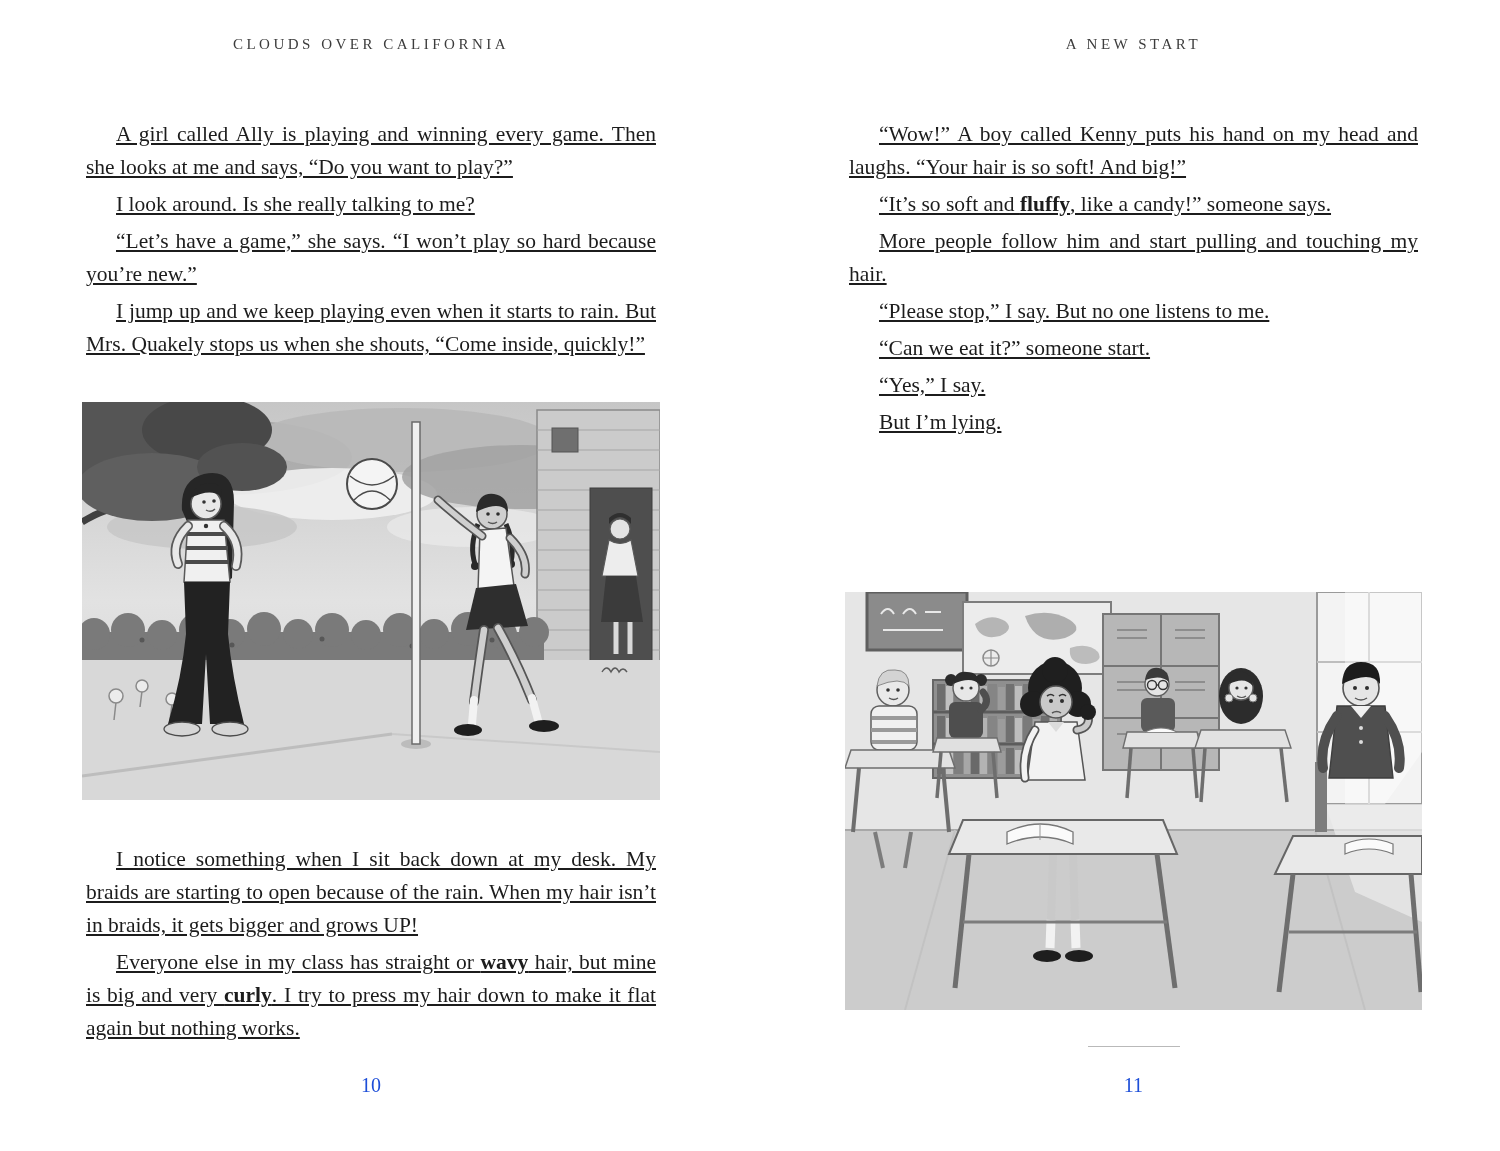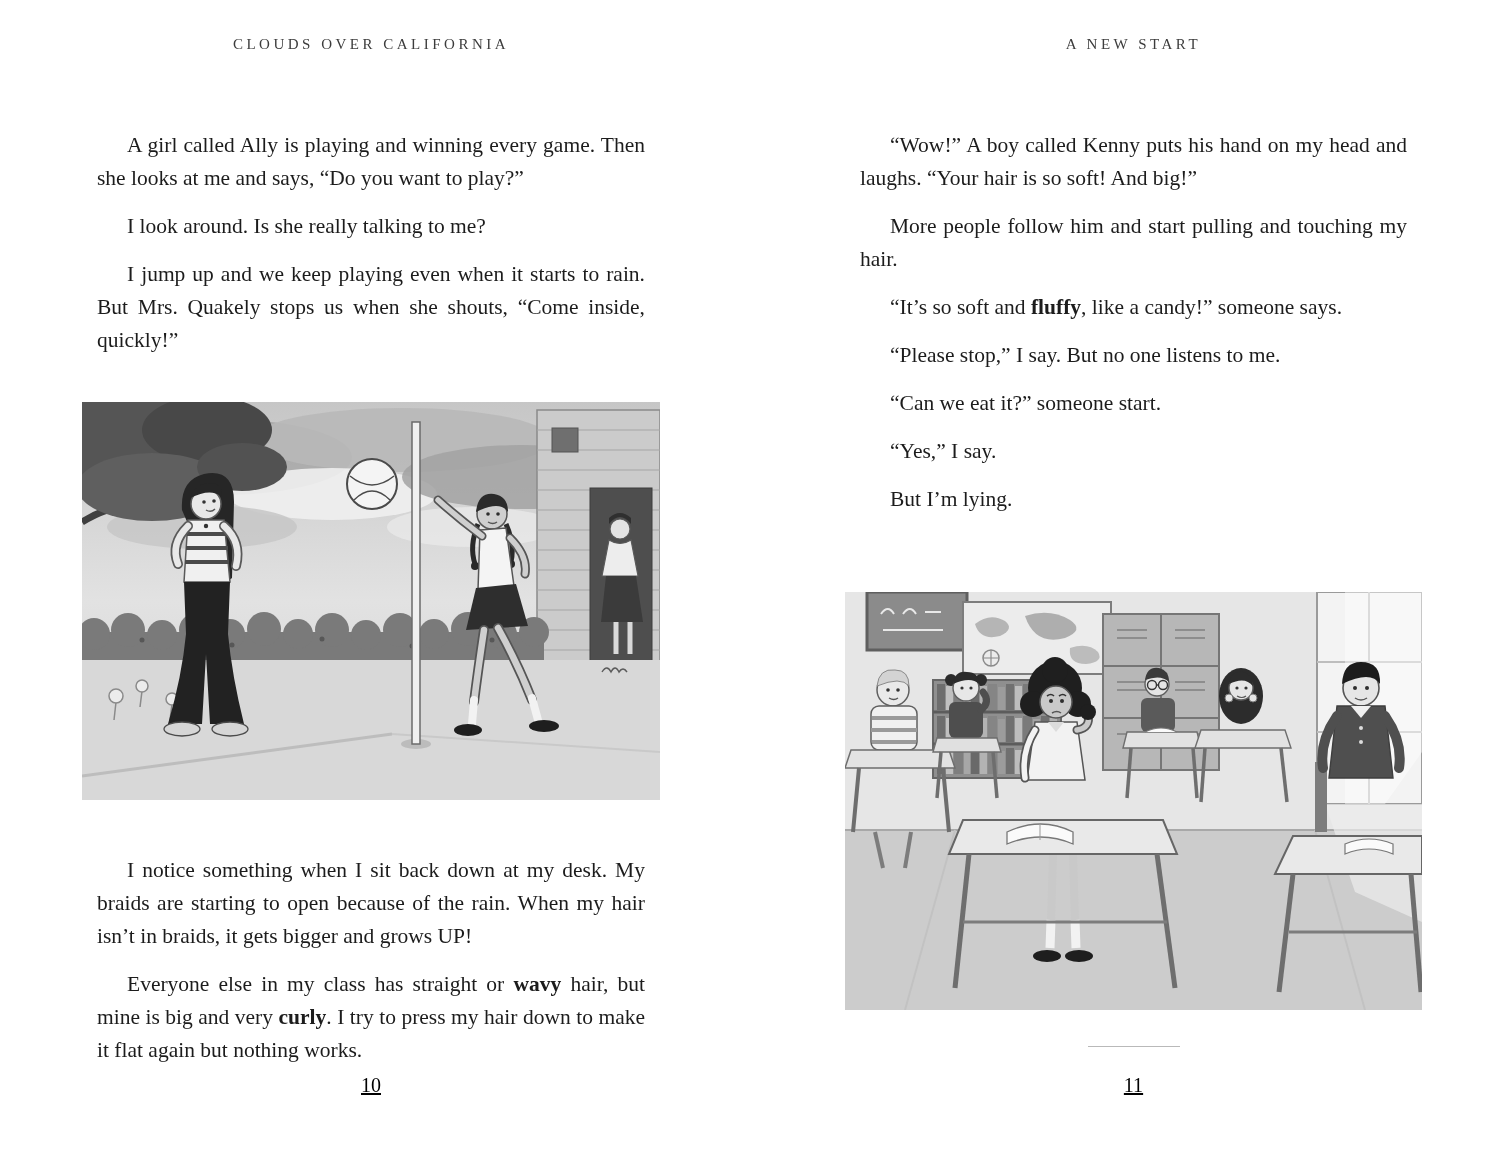--- a/index.html
+++ b/index.html
@@ -12,49 +12,50 @@
   .page-left  { left:82px;  width:578px; }
   .page-right { left:845px; width:577px; }
   .running-header {
     position:absolute; top:36px; left:0; right:0; text-align:center;
     font-size:15px; letter-spacing:3.5px; color:#3c3c3c; font-weight:400;
   }
   .text-block {
     position:absolute; left:0; right:0;
     font-size:21.5px; line-height:33px; text-align:justify;
   }
-  .text-block p { text-indent:30px; margin:15px; }
+  .text-block p { text-indent:30px; margin:4px;text-decoration:underline; }
   .text-block b { font-weight:700; }
   .tb-left-top    { top:114px; }
   .tb-left-bottom { top:839px; }
   .tb-right       { top:114px; }
   .illus { position:absolute; left:0; }
   .illus-left  { top:402px; width:578px; height:398px; }
   .illus-right { top:592px; width:577px; height:418px; }
   .scene-divider {
     position:absolute; top:1046px; left:50%; transform:translateX(-50%);
     width:92px; height:1px; background:#b9b9b9;
   }
   .page-number {
     position:absolute; top:1074px; left:0; right:0; text-align:center;
-    font-size:20px; color:#000000;text-decoration:underline;
+    font-size:20px; color:#1d4ed8;
   }
   svg { display:block; }
 </style>
 </head>
 <body>
 
 <div>
 
   <div class="page page-left">
     <div class="running-header">CLOUDS OVER CALIFORNIA</div>
 
     <div class="text-block tb-left-top">
         <p><span>A girl called Ally is playing and winning every game. Then she looks at me and says, “Do you want to play?”</span></p>
         <p><span>I look around. Is she really talking to me?</span></p>
+        <p><span>“Let’s have a game,” she says. “I won’t play so hard because you’re new.”</span></p>
         <p><span>I jump up and we keep playing even when it starts to rain. But Mrs. Quakely stops us when she shouts, “Come inside, quickly!”</span></p>
       </div>
 
     <div class="illus illus-left">
       <svg viewBox="0 0 578 398" width="578" height="398">
         <defs>
           <linearGradient id="lg-sky" x1="0" y1="0" x2="0" y2="1">
             <stop offset="0" stop-color="#c6c6c6"></stop>
             <stop offset="0.5" stop-color="#e2e2e2"></stop>
             <stop offset="1" stop-color="#cfcfcf"></stop>
@@ -210,22 +211,22 @@
       </div>
 
     <div class="page-number">10</div>
   </div>
 
   <div class="page page-right">
     <div class="running-header">A NEW START</div>
 
     <div class="text-block tb-right">
         <p><span>“Wow!” A boy called Kenny puts his hand on my head and laughs. “Your hair is so soft! And big!”</span></p>
+        <p><span>“It’s so soft and </span><b>fluffy</b><span>, like a candy!” someone says.</span></p>
         <p><span>More people follow him and start pulling and touching my hair.</span></p>
-        <p><span>“It’s so soft and </span><b>fluffy</b><span>, like a candy!” someone says.</span></p>
         <p><span>“Please stop,” I say. But no one listens to me.</span></p>
         <p><span>“Can we eat it?” someone start.</span></p>
         <p><span>“Yes,” I say.</span></p>
         <p><span>But I’m lying.</span></p>
       </div>
 
     <div class="illus illus-right">
       <svg viewBox="0 0 577 418" width="577" height="418">
         <rect width="577" height="418" fill="#e6e6e6"></rect>
         <rect y="238" width="577" height="180" fill="#cccccc"></rect>

